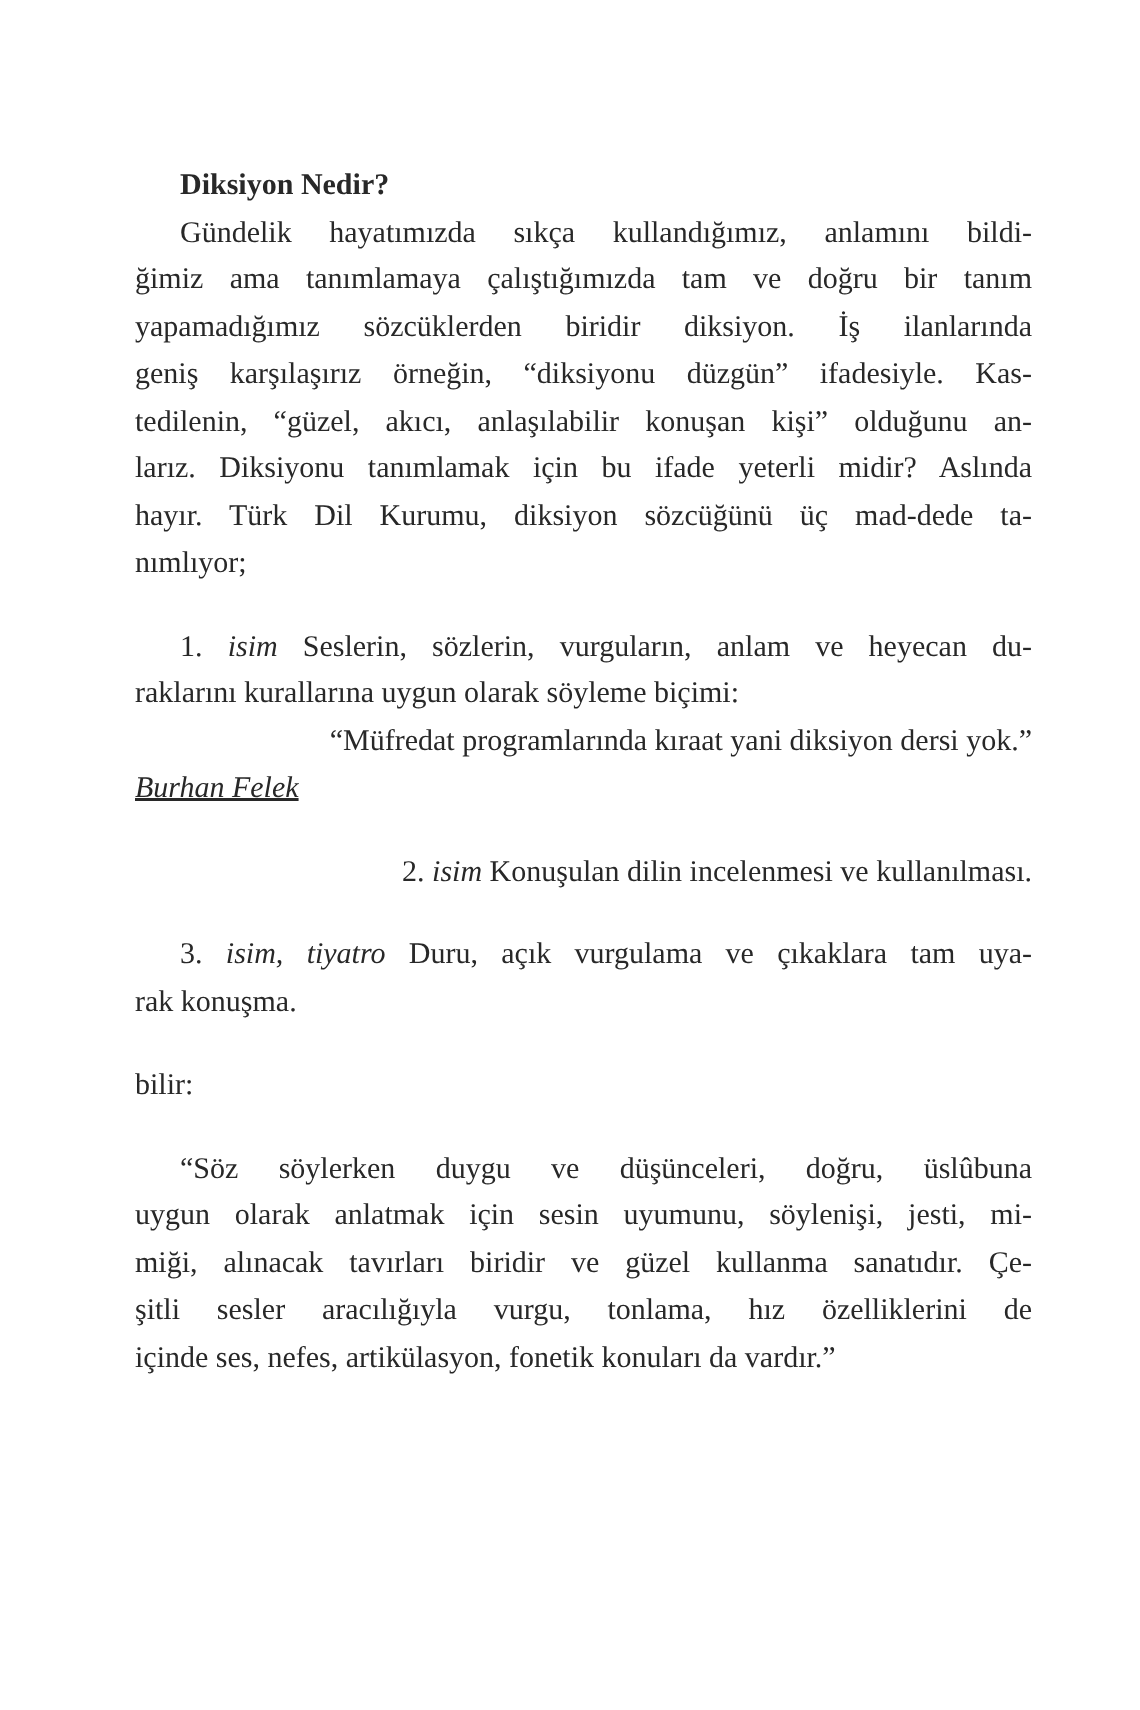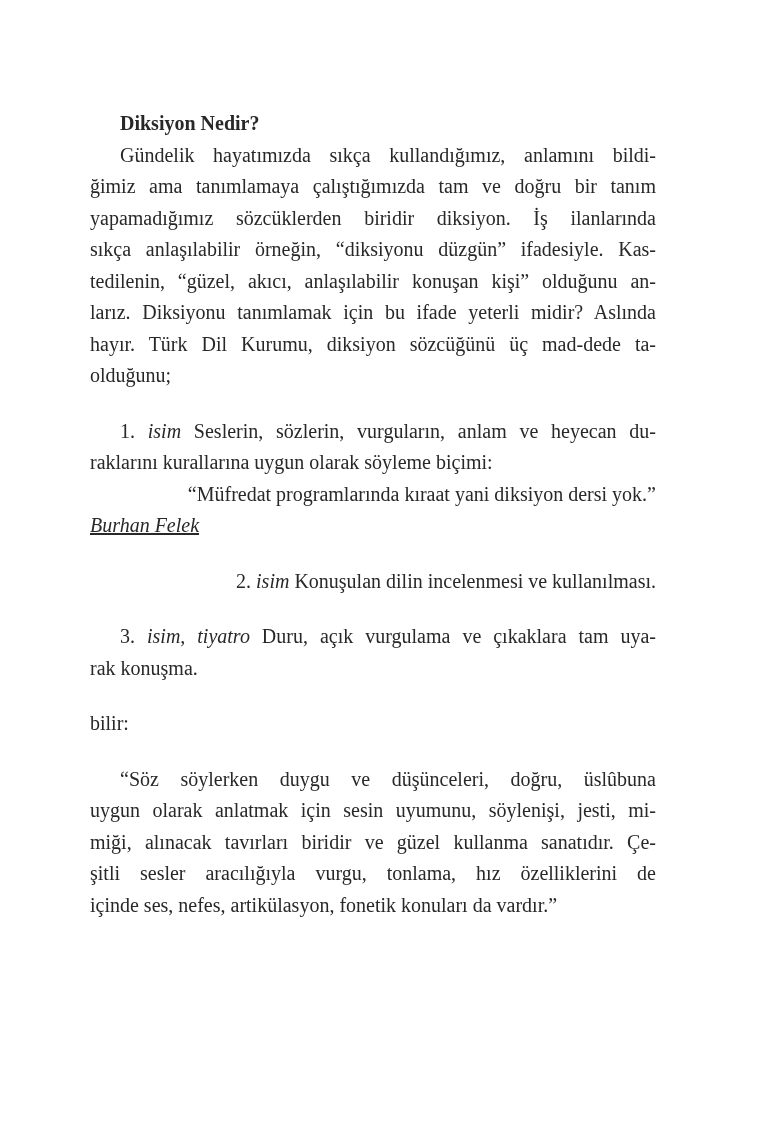--- a/index.html
+++ b/index.html
@@ -9,21 +9,21 @@
   }
   body {
     width: 760px;
     height: 1140px;
     overflow: hidden;
   }
   .page {
     box-sizing: border-box;
     width: 760px;
     height: 1140px;
-    padding: 108px 104px 0 90px;
+    padding: 108px 72px 0 90px;
     background: #ffffff;
     font-family: "Liberation Serif", "DejaVu Serif", serif;
     font-size: 20px;
     line-height: 31.5px;
     color: #282828;
   }
   .heading {
     margin: 0;
     font-size: 20px;
     line-height: 31.5px;
@@ -65,25 +65,25 @@
 <body style="background: rgb(255, 255, 255);">
 
 <div class="page" style="color: rgb(40, 40, 40);">
 
   <h2 class="heading">Diksiyon Nedir?</h2>
 
   <div class="para">
       <div class="line ind j">Gündelik hayatımızda sıkça kullandığımız, anlamını bildi-</div>
       <div class="line j">ğimiz ama tanımlamaya çalıştığımızda tam ve doğru bir tanım</div>
       <div class="line j">yapamadığımız sözcüklerden biridir diksiyon. İş ilanlarında</div>
-      <div class="line j">sıkça anlaşılabilir örneğin, “diksiyonu düzgün” ifadesiyle. Kas-</div>
+      <div class="line j">geniş karşılaşırız örneğin, “diksiyonu düzgün” ifadesiyle. Kas-</div>
       <div class="line j">tedilenin, “güzel, akıcı, anlaşılabilir konuşan kişi” olduğunu an-</div>
       <div class="line j">larız. Diksiyonu tanımlamak için bu ifade yeterli midir? Aslında</div>
       <div class="line j">hayır. Türk Dil Kurumu, diksiyon sözcüğünü üç mad-dede ta-</div>
-      <div class="line">olduğunu;</div>
+      <div class="line">nımlıyor;</div>
     </div>
 
   <div class="para gap">
       <div class="line ind j">1. <i>isim</i> Seslerin, sözlerin, vurguların, anlam ve heyecan du-</div>
       <div class="line">raklarını kurallarına uygun olarak söyleme biçimi:</div>
     </div>
 
   <div class="para">
       <div class="line ind">“Müfredat programlarında kıraat yani diksiyon dersi yok.”</div>
     </div>

